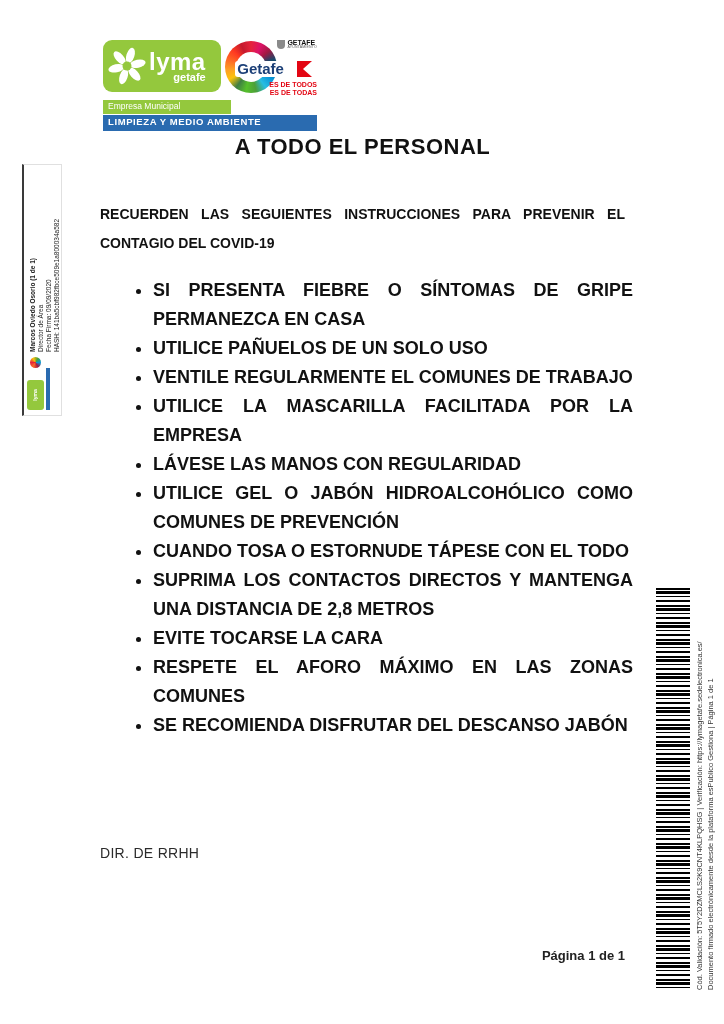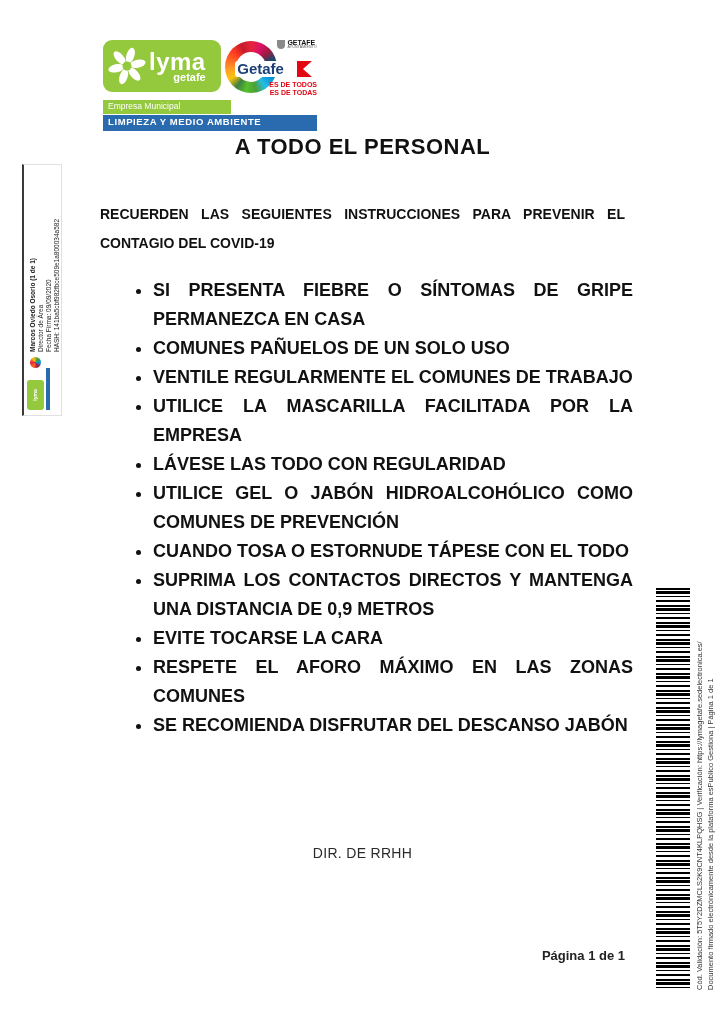--- a/index.html
+++ b/index.html
@@ -48,21 +48,21 @@
   .slogan{position:absolute;right:0;bottom:2px;text-align:right;line-height:1.15;
     font-size:7px;font-weight:bold;color:#e30613;}
   
   .doc-title{position:absolute;left:100px;top:134px;width:525px;text-align:center;
     font-size:22px;font-weight:bold;letter-spacing:.5px;color:#111;}
   .doc-intro{position:absolute;left:100px;top:200px;width:525px;
     font-size:14px;font-weight:bold;line-height:29px;text-align:justify;color:#111;}
   .doc-list{position:absolute;left:100px;top:268px;width:525px;margin:8px;padding:0 0 0 45px;
     box-sizing:border-box;list-style:disc;}
   .doc-list li{font-size:18px;font-weight:bold;line-height:29px;text-align:justify;color:#111;}
-  .signoff{position:absolute;left:100px;top:845px;width:525px;text-align:center;
+  .signoff{position:absolute;left:100px;top:845px;width:525px;
     font-size:14px;color:#2b2b2b;letter-spacing:.3px;}
   .page-number{position:absolute;right:99px;top:948px;font-size:13px;font-weight:700;color:#222;}
   
   .stamp{position:absolute;left:22px;top:164px;width:40px;height:252px;
     border:1px solid #e0e0e0;border-left:2px solid #3a3a3a;box-sizing:border-box;background:#fff;}
   .stamp-text{position:absolute;left:29px;top:352px;width:186px;
     transform:rotate(-90deg);transform-origin:0 0;
     font-size:6.5px;line-height:8px;color:#222;white-space:nowrap;}
   .stamp-text .signer{font-weight:bold;}
   .mini-logo{position:absolute;left:27px;top:410px;width:44px;height:26px;
@@ -121,27 +121,27 @@
     </div>
   </div>
   <div class="tagline-strip">Empresa Municipal</div>
   <div class="blue-bar">LIMPIEZA Y MEDIO AMBIENTE</div>
 </div>
 
 <div class="doc-title">A TODO EL PERSONAL</div>
 <div class="doc-intro">RECUERDEN LAS SEGUIENTES INSTRUCCIONES PARA PREVENIR EL CONTAGIO DEL COVID-19</div>
 <ul class="doc-list">
     <li>SI PRESENTA FIEBRE O SÍNTOMAS DE GRIPE PERMANEZCA EN CASA</li>
-    <li>COMUNES PAÑUELOS DE UN SOLO USO</li>
+    <li>UTILICE PAÑUELOS DE UN SOLO USO</li>
     <li>VENTILE REGULARMENTE EL COMUNES DE TRABAJO</li>
     <li>UTILICE LA MASCARILLA FACILITADA POR LA EMPRESA</li>
-    <li>LÁVESE LAS TODO CON REGULARIDAD</li>
+    <li>LÁVESE LAS MANOS CON REGULARIDAD</li>
     <li>UTILICE GEL O JABÓN HIDROALCOHÓLICO COMO COMUNES DE PREVENCIÓN</li>
     <li>CUANDO TOSA O ESTORNUDE TÁPESE CON EL TODO</li>
-    <li>SUPRIMA LOS CONTACTOS DIRECTOS Y MANTENGA UNA DISTANCIA DE 0,9 METROS</li>
+    <li>SUPRIMA LOS CONTACTOS DIRECTOS Y MANTENGA UNA DISTANCIA DE 2,8 METROS</li>
     <li>EVITE TOCARSE LA CARA</li>
     <li>RESPETE EL AFORO MÁXIMO EN LAS ZONAS COMUNES</li>
     <li>SE RECOMIENDA DISFRUTAR DEL DESCANSO JABÓN</li>
   </ul>
 <div class="signoff">DIR. DE RRHH</div>
 <div class="page-number">Página 1 de 1</div>
 
 <div class="stamp"></div>
 <div class="stamp-text">
   <div class="signer">Marcos Oviedo Osorio (1 de 1)</div>

